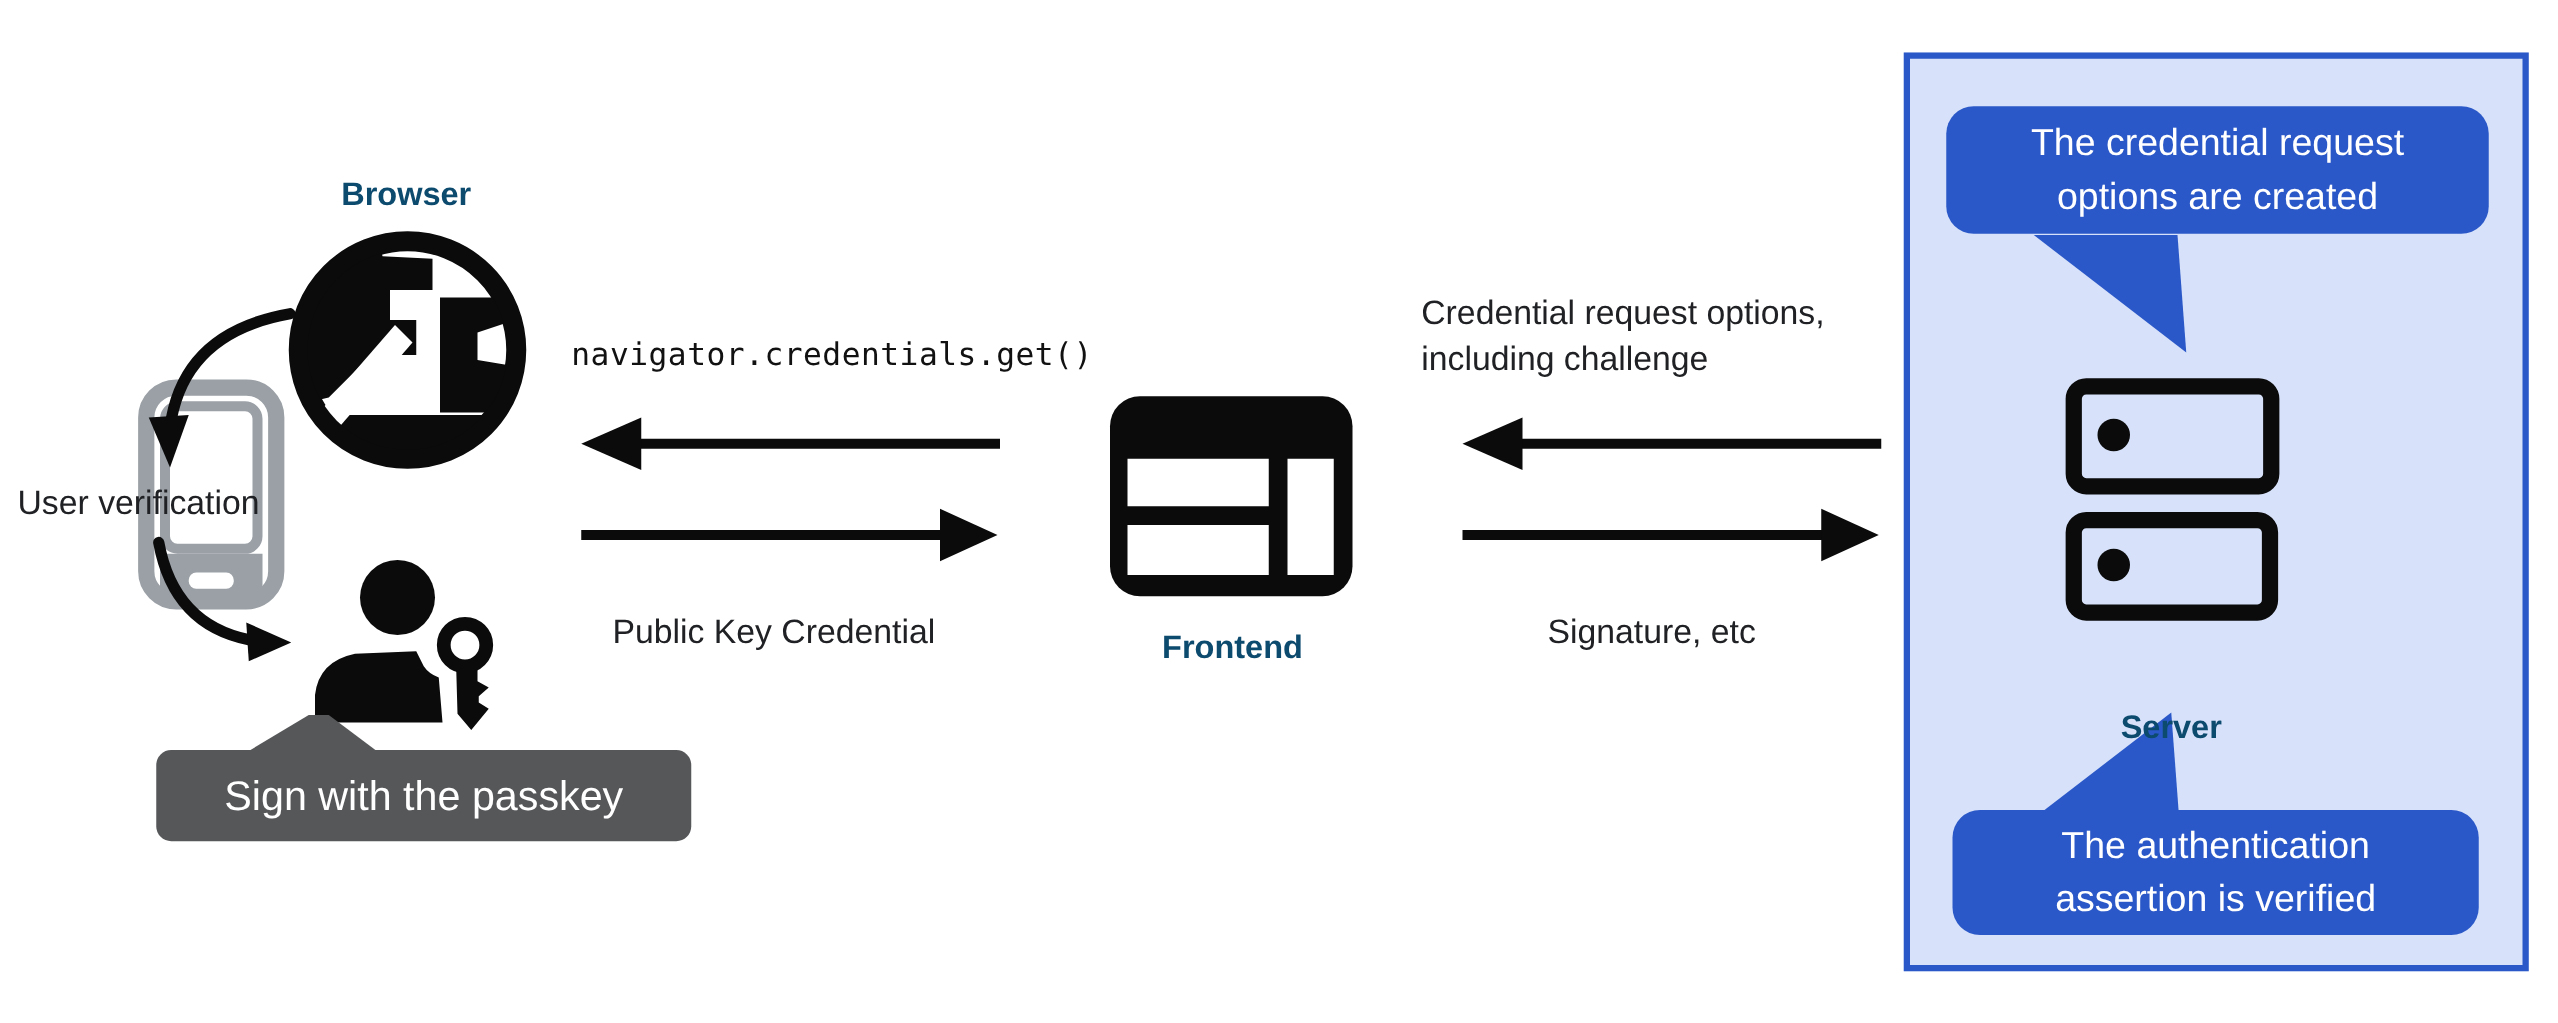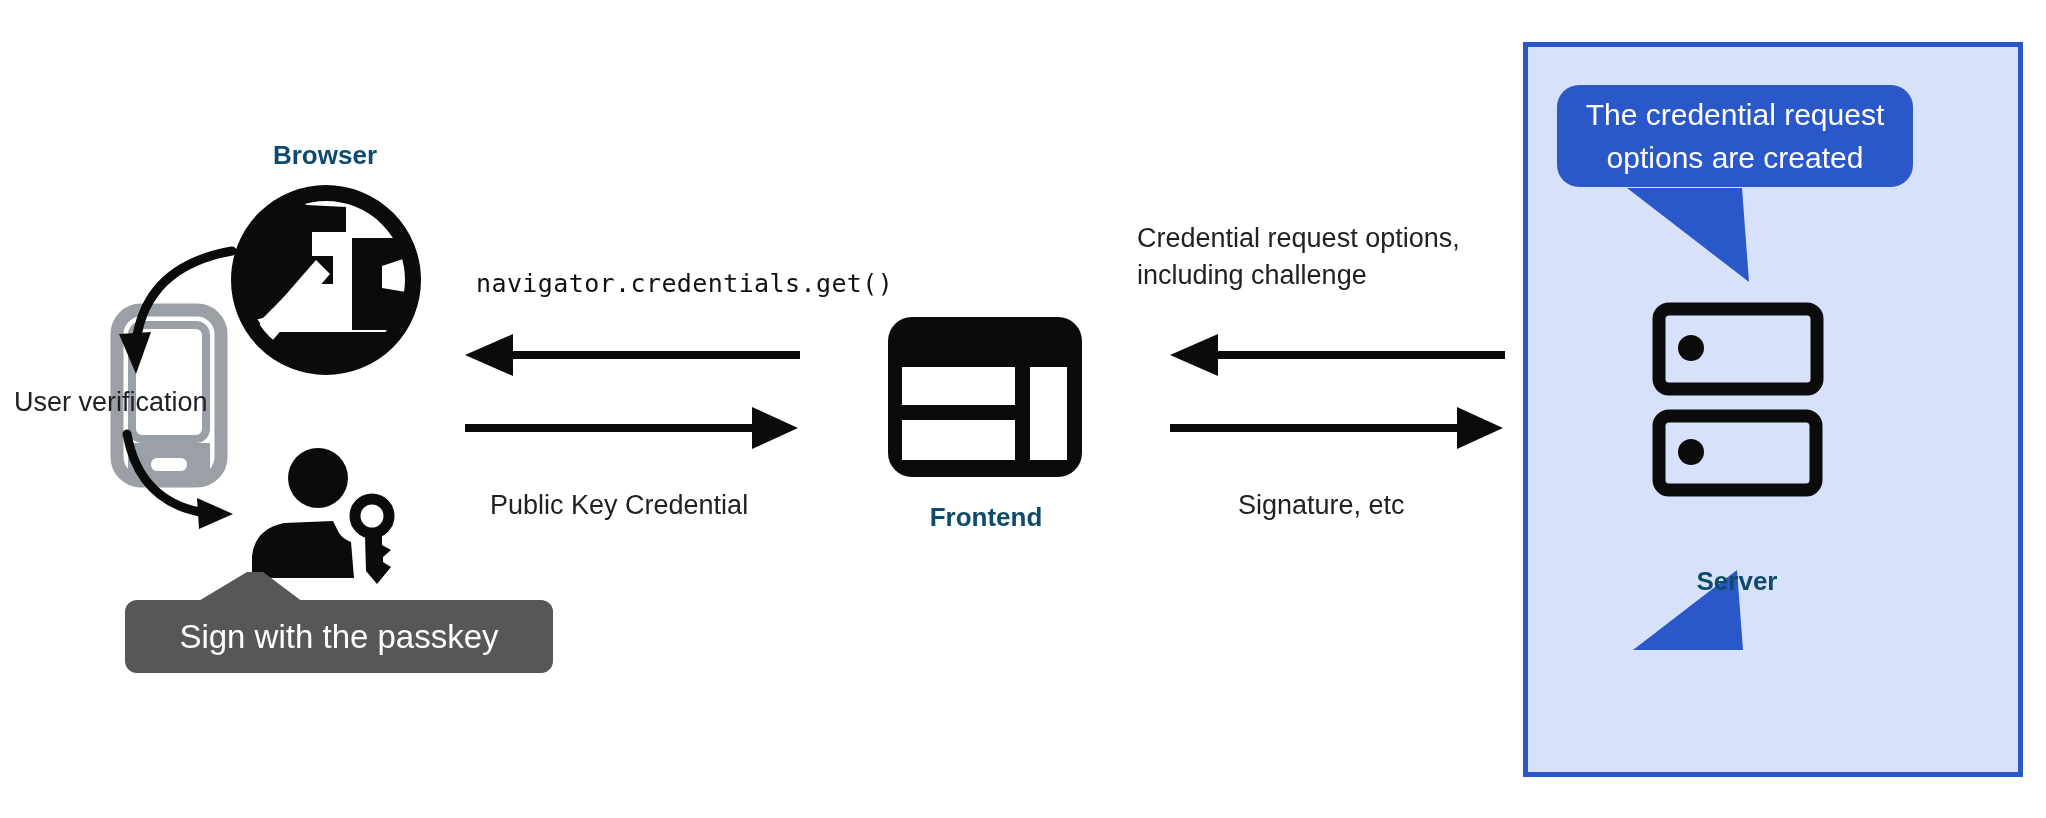--- a/index.html
+++ b/index.html
@@ -17,28 +17,28 @@
   #canvas{position:relative;width:2046px;height:818px;background:#ffffff;overflow:hidden;}
 
   
   #server-panel{position:absolute;left:1523px;top:42px;width:500px;height:735px;
     background:var(--panel-background);border:5px solid var(--accent-blue);z-index:1;}
   #icon-layer{position:absolute;left:0;top:0;width:2046px;height:818px;z-index:2;pointer-events:none;}
   .txt{position:absolute;z-index:3;color:var(--label-text);white-space:nowrap;}
 
   .caption{font-size:27px;}
   .bold-label{font-size:26px;font-weight:bold;color:#0c4a6e;text-align:center;}
-  .code{font-family:"DejaVu Sans Mono",monospace;font-size:25px;letter-spacing:.4px;color:#111;margin-left:19px;}
+  .code{font-family:"DejaVu Sans Mono",monospace;font-size:25px;letter-spacing:.4px;color:#111;}
 
   .two-line span{display:block;}
 
   .bubble{position:absolute;z-index:3;background:var(--accent-blue);color:var(--bubble-text);
     border-radius:22px;display:flex;flex-direction:column;align-items:center;justify-content:center;
     font-size:30px;line-height:43px;text-align:center;}
-  #bubble-top{left:1557px;top:85px;width:356px;height:102px;}
+  #bubble-top{left:1557px;top:85px;width:434px;height:102px;}
   #bubble-bottom{left:1562px;top:648px;width:421px;height:100px;}
 
   #tooltip{position:absolute;z-index:3;left:125px;top:600px;width:428px;height:73px;
     background:var(--tooltip-gray);color:var(--tooltip-text);border-radius:12px;
     display:flex;align-items:center;justify-content:center;font-size:33px;}
 
   
   .ink-fill{fill:var(--ink);}
   .ink-stroke{stroke:var(--ink);}
   .gray-stroke{stroke:var(--phone-gray);}
@@ -138,31 +138,35 @@
   <div class="txt bold-label" style="left:250px;top:140px;width:150px;">Browser</div>
 
   <div class="txt caption" style="left:14px;top:387px;">User verification</div>
 
   <div class="txt code" style="left:457px;top:269px;">navigator.credentials.get()</div>
 
   <div class="txt caption" style="left:490px;top:490px;text-align:center;">Public Key Credential</div>
 
   <div class="txt bold-label" style="left:906px;top:502px;width:160px;">Frontend</div>
 
-  <div class="txt caption two-line" style="left:1137px;top:220px;line-height:37px;">
+  <div class="txt caption two-line" style="left:1137px;top:232px;line-height:37px;">
     <span>Credential request options,</span>
     <span>including challenge</span>
   </div>
 
   <div class="txt caption" style="left:1238px;top:490px;">Signature, etc</div>
 
   <div class="txt bold-label" style="left:1657px;top:518px;width:160px;margin-top:48px;">Server</div>
 
   <div class="bubble" id="bubble-top">
     <span>The credential request</span>
     <span>options are created</span>
   </div>
+  <div class="bubble" id="bubble-bottom">
+    <span>The authentication</span>
+    <span>assertion is verified</span>
+  </div>
 
   <div id="tooltip">
     <span>Sign with the passkey</span>
   </div>
 
 </div>
 
 </body></html>

